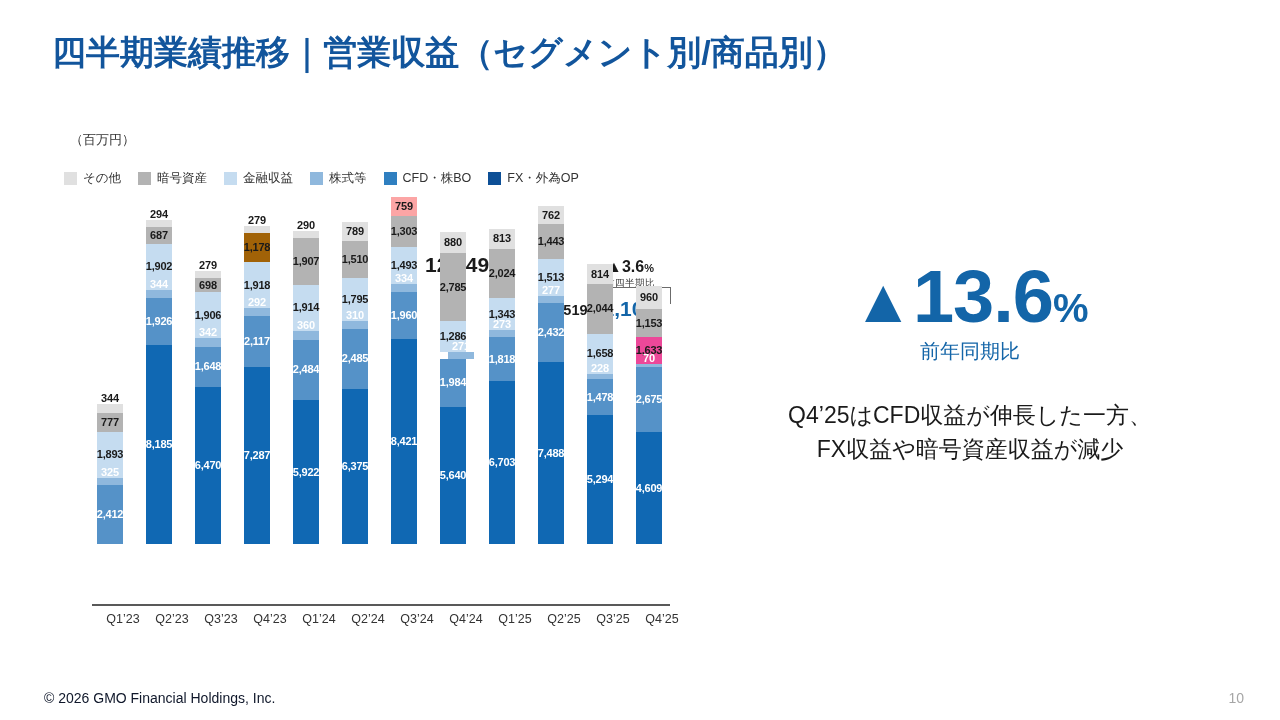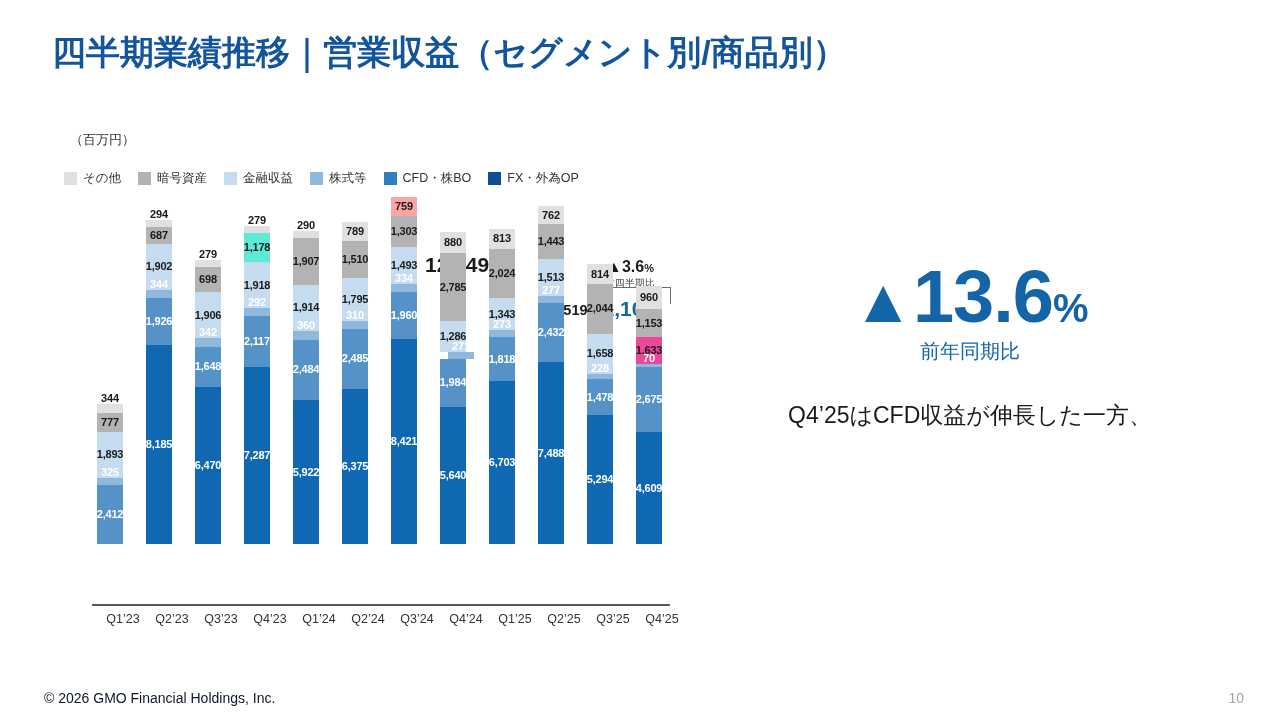--- a/index.html
+++ b/index.html
@@ -272,21 +272,21 @@
           <span class="seg-label on-dark">8,185</span>
         </div>
       </div>
     </div>
     <div class="x-label" style="left: 159px;">Q2’23</div>
     <div class="bar-group" style="left: 195px;">
       <div class="bar-stack">
         <div class="seg" style="height: 6.7797px; background: rgb(224, 224, 224);">
           <span class="seg-label on-light" style="position: absolute; top: -11px; left: 50%; transform: translateX(-50%);">279</span>
         </div>
-        <div class="seg" style="height: 25px; background: rgb(179, 179, 179);">
+        <div class="seg" style="height: 14px; background: rgb(179, 179, 179);">
           <span class="seg-label on-light">698</span>
         </div>
         <div class="seg" style="height: 46.3158px; background: rgb(197, 220, 240);">
           <span class="seg-label on-light">1,906</span>
         </div>
         <div class="seg" style="height: 8.3106px; background: rgb(143, 184, 221);">
           <span class="seg-label on-dark" style="position: absolute; top: -11px; left: 50%; transform: translateX(-50%);">342</span>
         </div>
         <div class="seg" style="height: 40.0464px; background: rgb(85, 146, 200);">
           <span class="seg-label on-dark">1,648</span>
@@ -295,21 +295,21 @@
           <span class="seg-label on-dark">6,470</span>
         </div>
       </div>
     </div>
     <div class="x-label" style="left: 208px;">Q3’23</div>
     <div class="bar-group" style="left: 244px;">
       <div class="bar-stack">
         <div class="seg" style="height: 6.7797px; background: rgb(224, 224, 224);">
           <span class="seg-label on-light" style="position: absolute; top: -11px; left: 50%; transform: translateX(-50%);">279</span>
         </div>
-        <div class="seg" style="height: 28.6254px; background: #5eead4;">
+        <div class="seg" style="height: 28.6254px; background: #a16207;">
           <span class="seg-label on-light">1,178</span>
         </div>
         <div class="seg" style="height: 46.6074px; background: rgb(197, 220, 240);">
           <span class="seg-label on-light">1,918</span>
         </div>
         <div class="seg" style="height: 7.0956px; background: rgb(143, 184, 221);">
           <span class="seg-label on-dark" style="position: absolute; top: -11px; left: 50%; transform: translateX(-50%);">292</span>
         </div>
         <div class="seg" style="height: 51.4431px; background: rgb(85, 146, 200);">
           <span class="seg-label on-dark">2,117</span>
@@ -504,17 +504,18 @@
       </div>
     </div>
     <div class="x-label" style="left: 649px;">Q4’25</div>
   </div>
 
 <div id="right-panel">
   <div id="headline-pct"><span class="tri">▲</span>13.6<span class="unit">%</span></div>
   <div id="headline-sub">前年同期比</div>
   <div id="comment">
     <div>Q4’25はCFD収益が伸長した一方、</div>
+    <div>FX収益や暗号資産収益が減少</div>
   </div>
 </div>
 
 <div id="footer-copyright">© 2026 GMO Financial Holdings, Inc.</div>
 <div id="footer-pagenum">10</div>
 
 </body></html>

